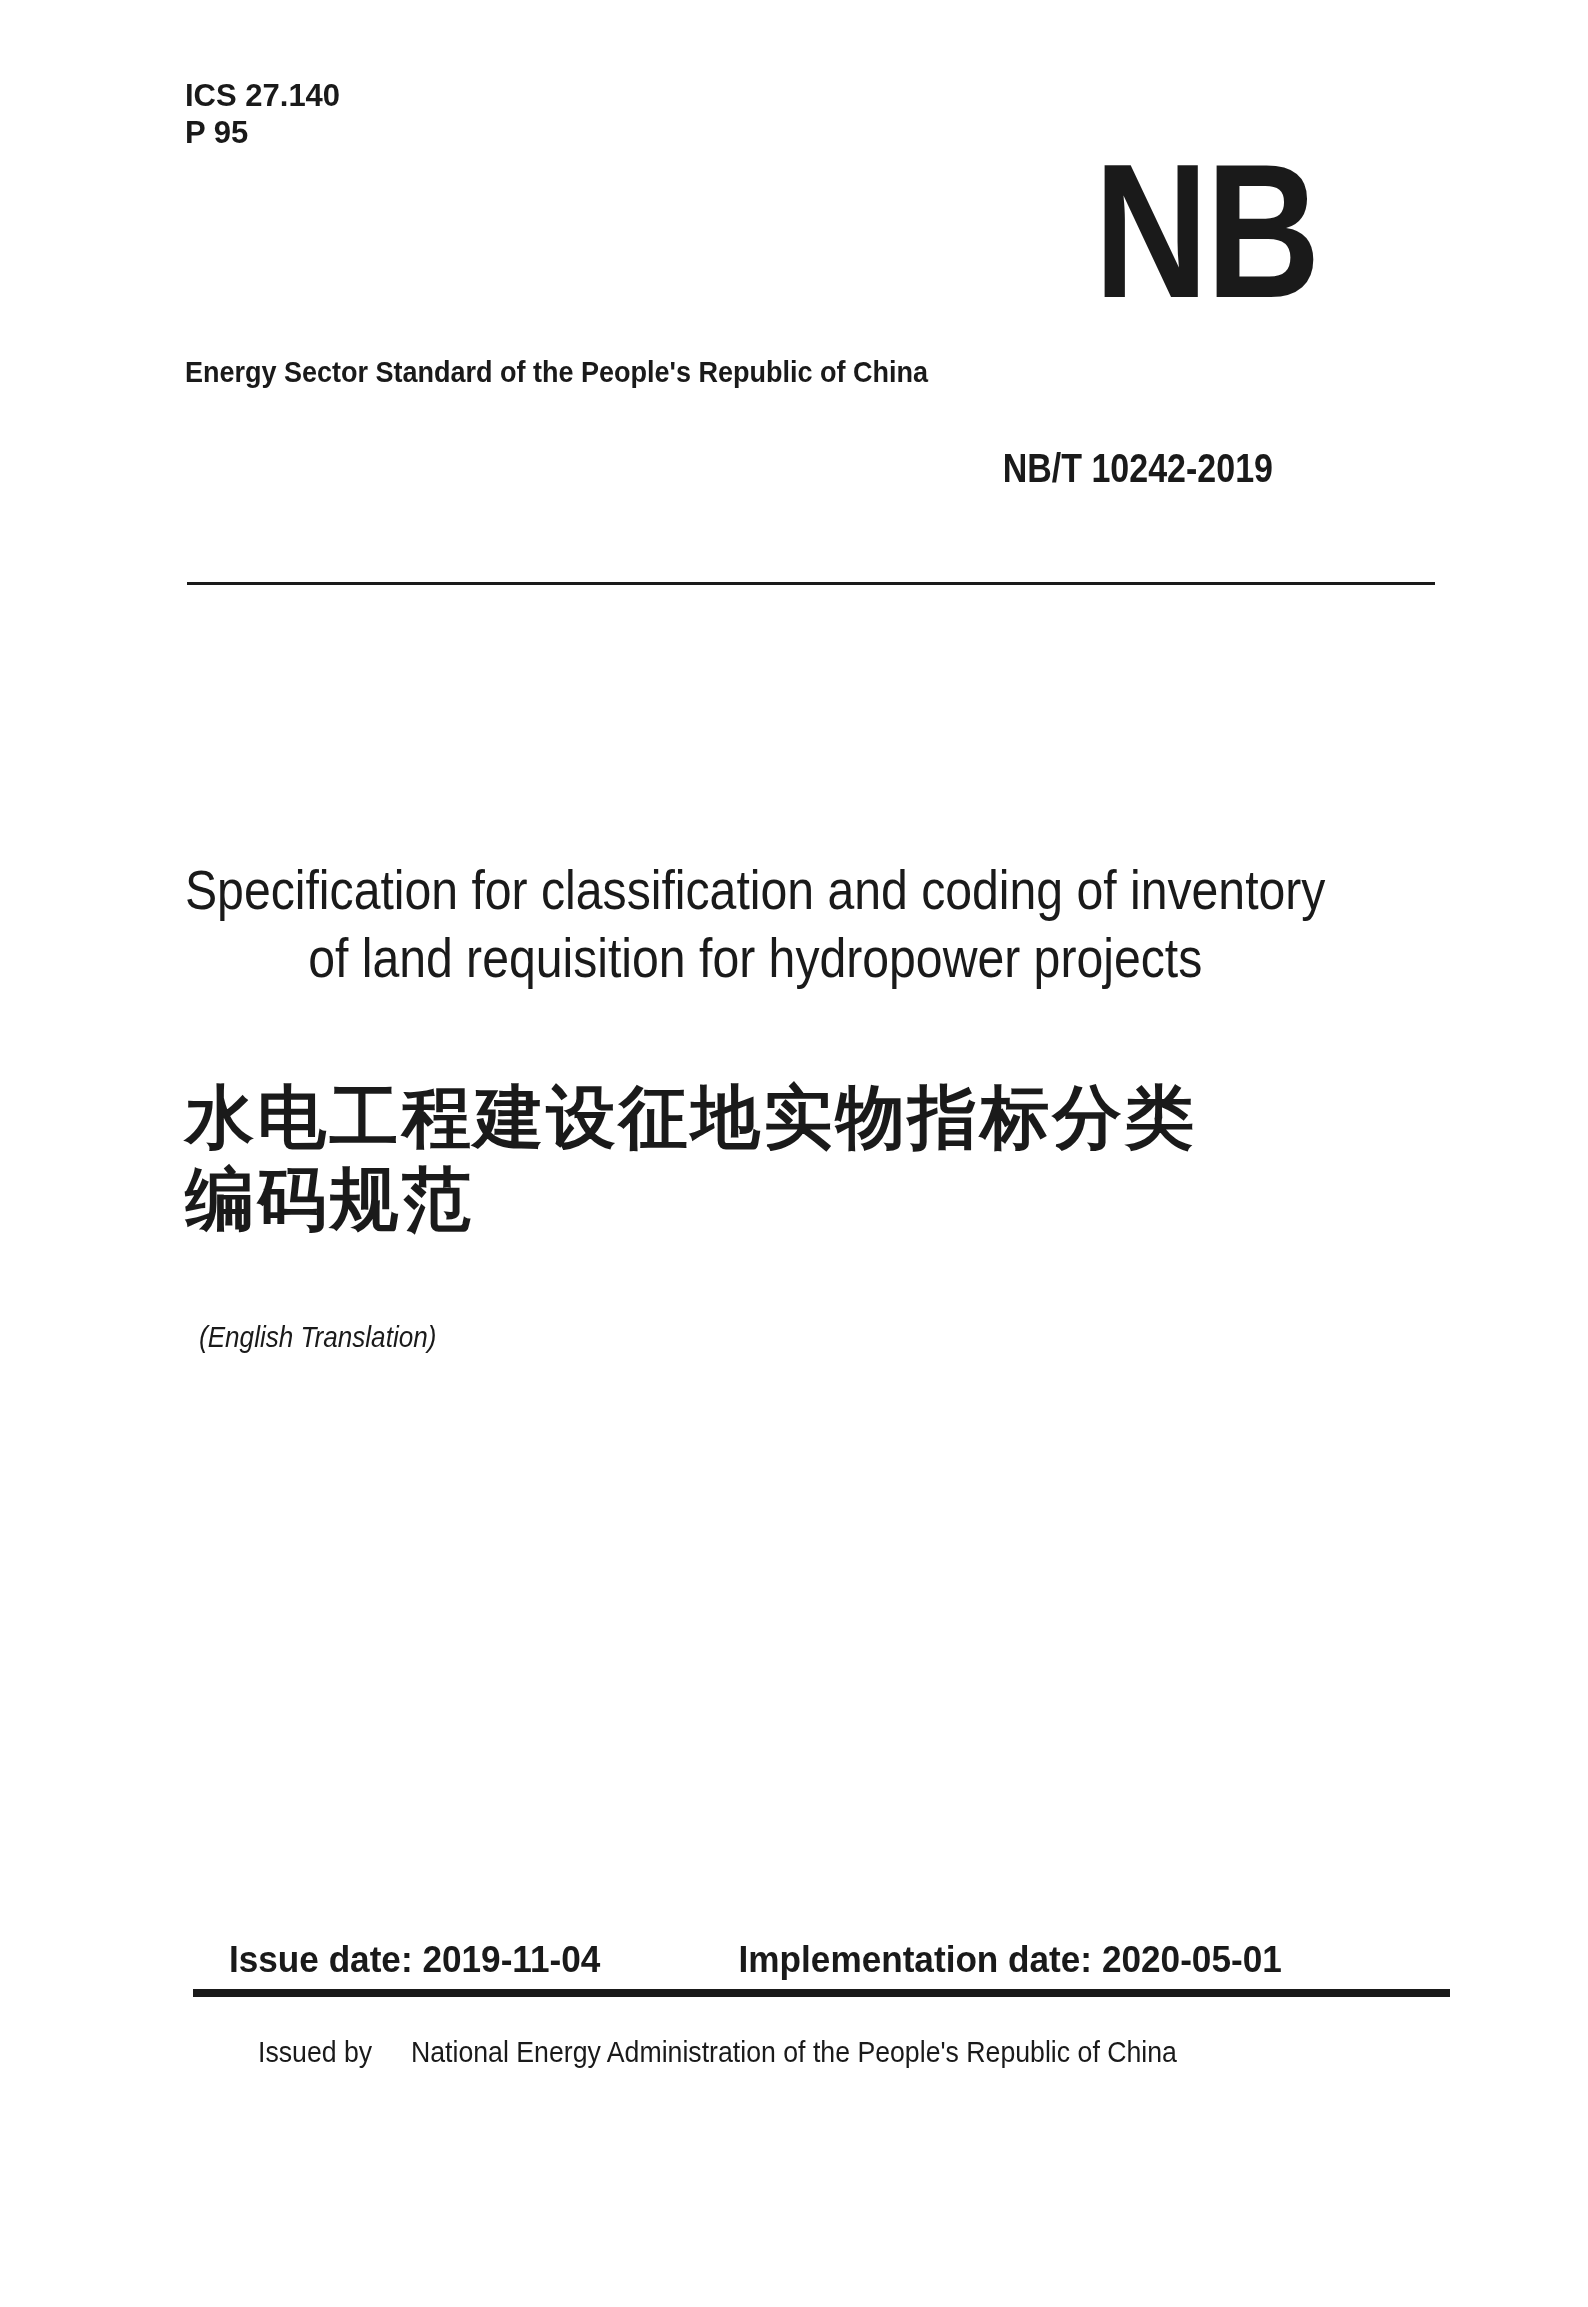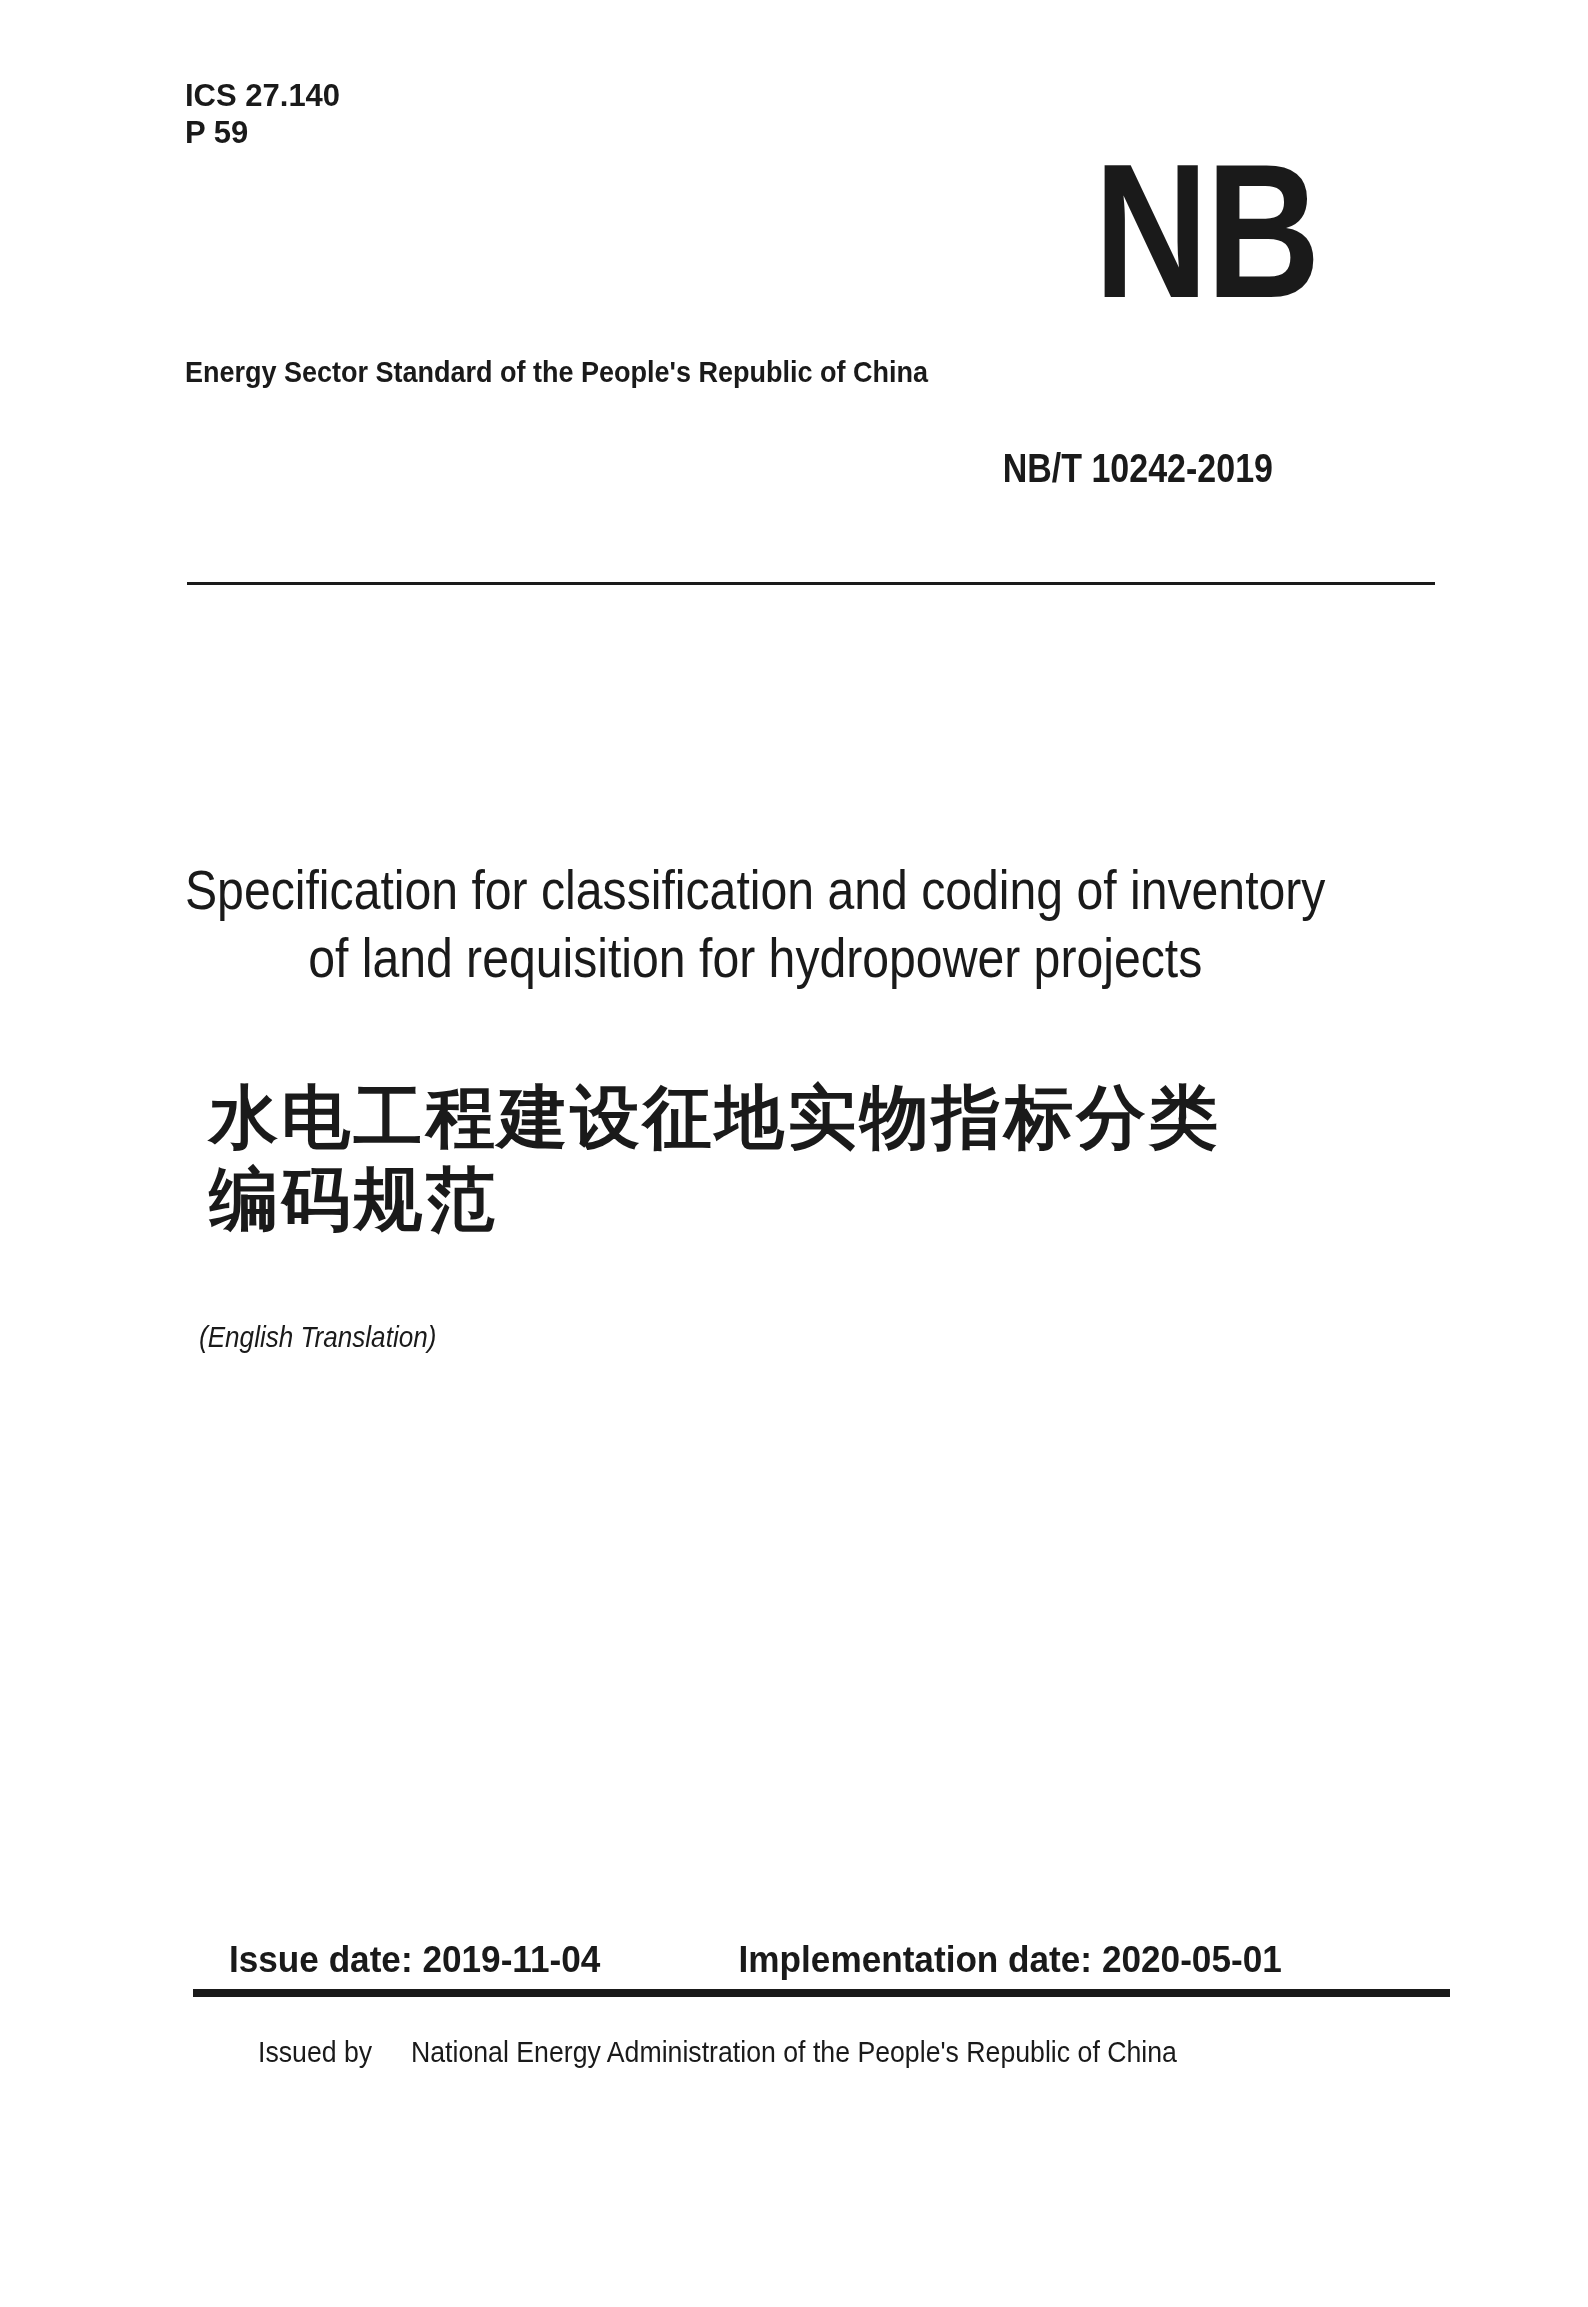--- a/index.html
+++ b/index.html
@@ -36,21 +36,21 @@
   .standard-number { right: 177px; top: 448px; font-size: 40px; line-height: 40px; font-weight: 700; }
   .standard-number .cond-r { transform: scaleX(0.85); }
 
   .rule-thin { left: 187px; top: 582px; width: 1248px; height: 2.6px; background: #1a1a1a; }
 
   
   .title-en { left: 185px; top: 856px; font-size: 56px; line-height: 68px; font-weight: 400; text-align: center; }
   .title-en .cond { transform: scaleX(0.86); }
 
   
-  .title-zh { left: 185px; top: 1077px; font-size: 69px; line-height: 82px; font-weight: 700; letter-spacing: 3.3px; margin-left: 24px; }
+  .title-zh { left: 185px; top: 1077px; font-size: 69px; line-height: 82px; font-weight: 700; letter-spacing: 3.3px; }
 
   
   .translation-note { left: 199px; top: 1316px; font-size: 30px; line-height: 41px; font-style: italic; }
   .translation-note .cond { transform: scaleX(0.87); }
 
   
   .issue-date { left: 229px; top: 1941px; font-size: 37px; line-height: 37px; font-weight: 700; }
   .issue-date .cond { transform: scaleX(0.95); }
   .impl-date { right: 168px; top: 1941px; font-size: 37px; line-height: 37px; font-weight: 700; }
   .impl-date .cond-r { transform: scaleX(0.95); }
@@ -64,21 +64,21 @@
   .issuer { left: 411px; top: 2038px; font-size: 29px; line-height: 29px; font-weight: 400; }
   .issuer .cond { transform: scaleX(0.92); }
 </style>
 </head>
 <body>
 
 <div class="page">
 
   <div class="abs ics-block">
     <div class="nowrap">ICS 27.140</div>
-    <div class="nowrap">P 59</div>
+    <div class="nowrap">P 95</div>
   </div>
 
   <div class="abs nb-logo">
     <span class="cond">NB</span>
   </div>
 
   <div class="abs standard-type">
     <span class="cond">Energy Sector Standard of the People's Republic of China</span>
   </div>
 

